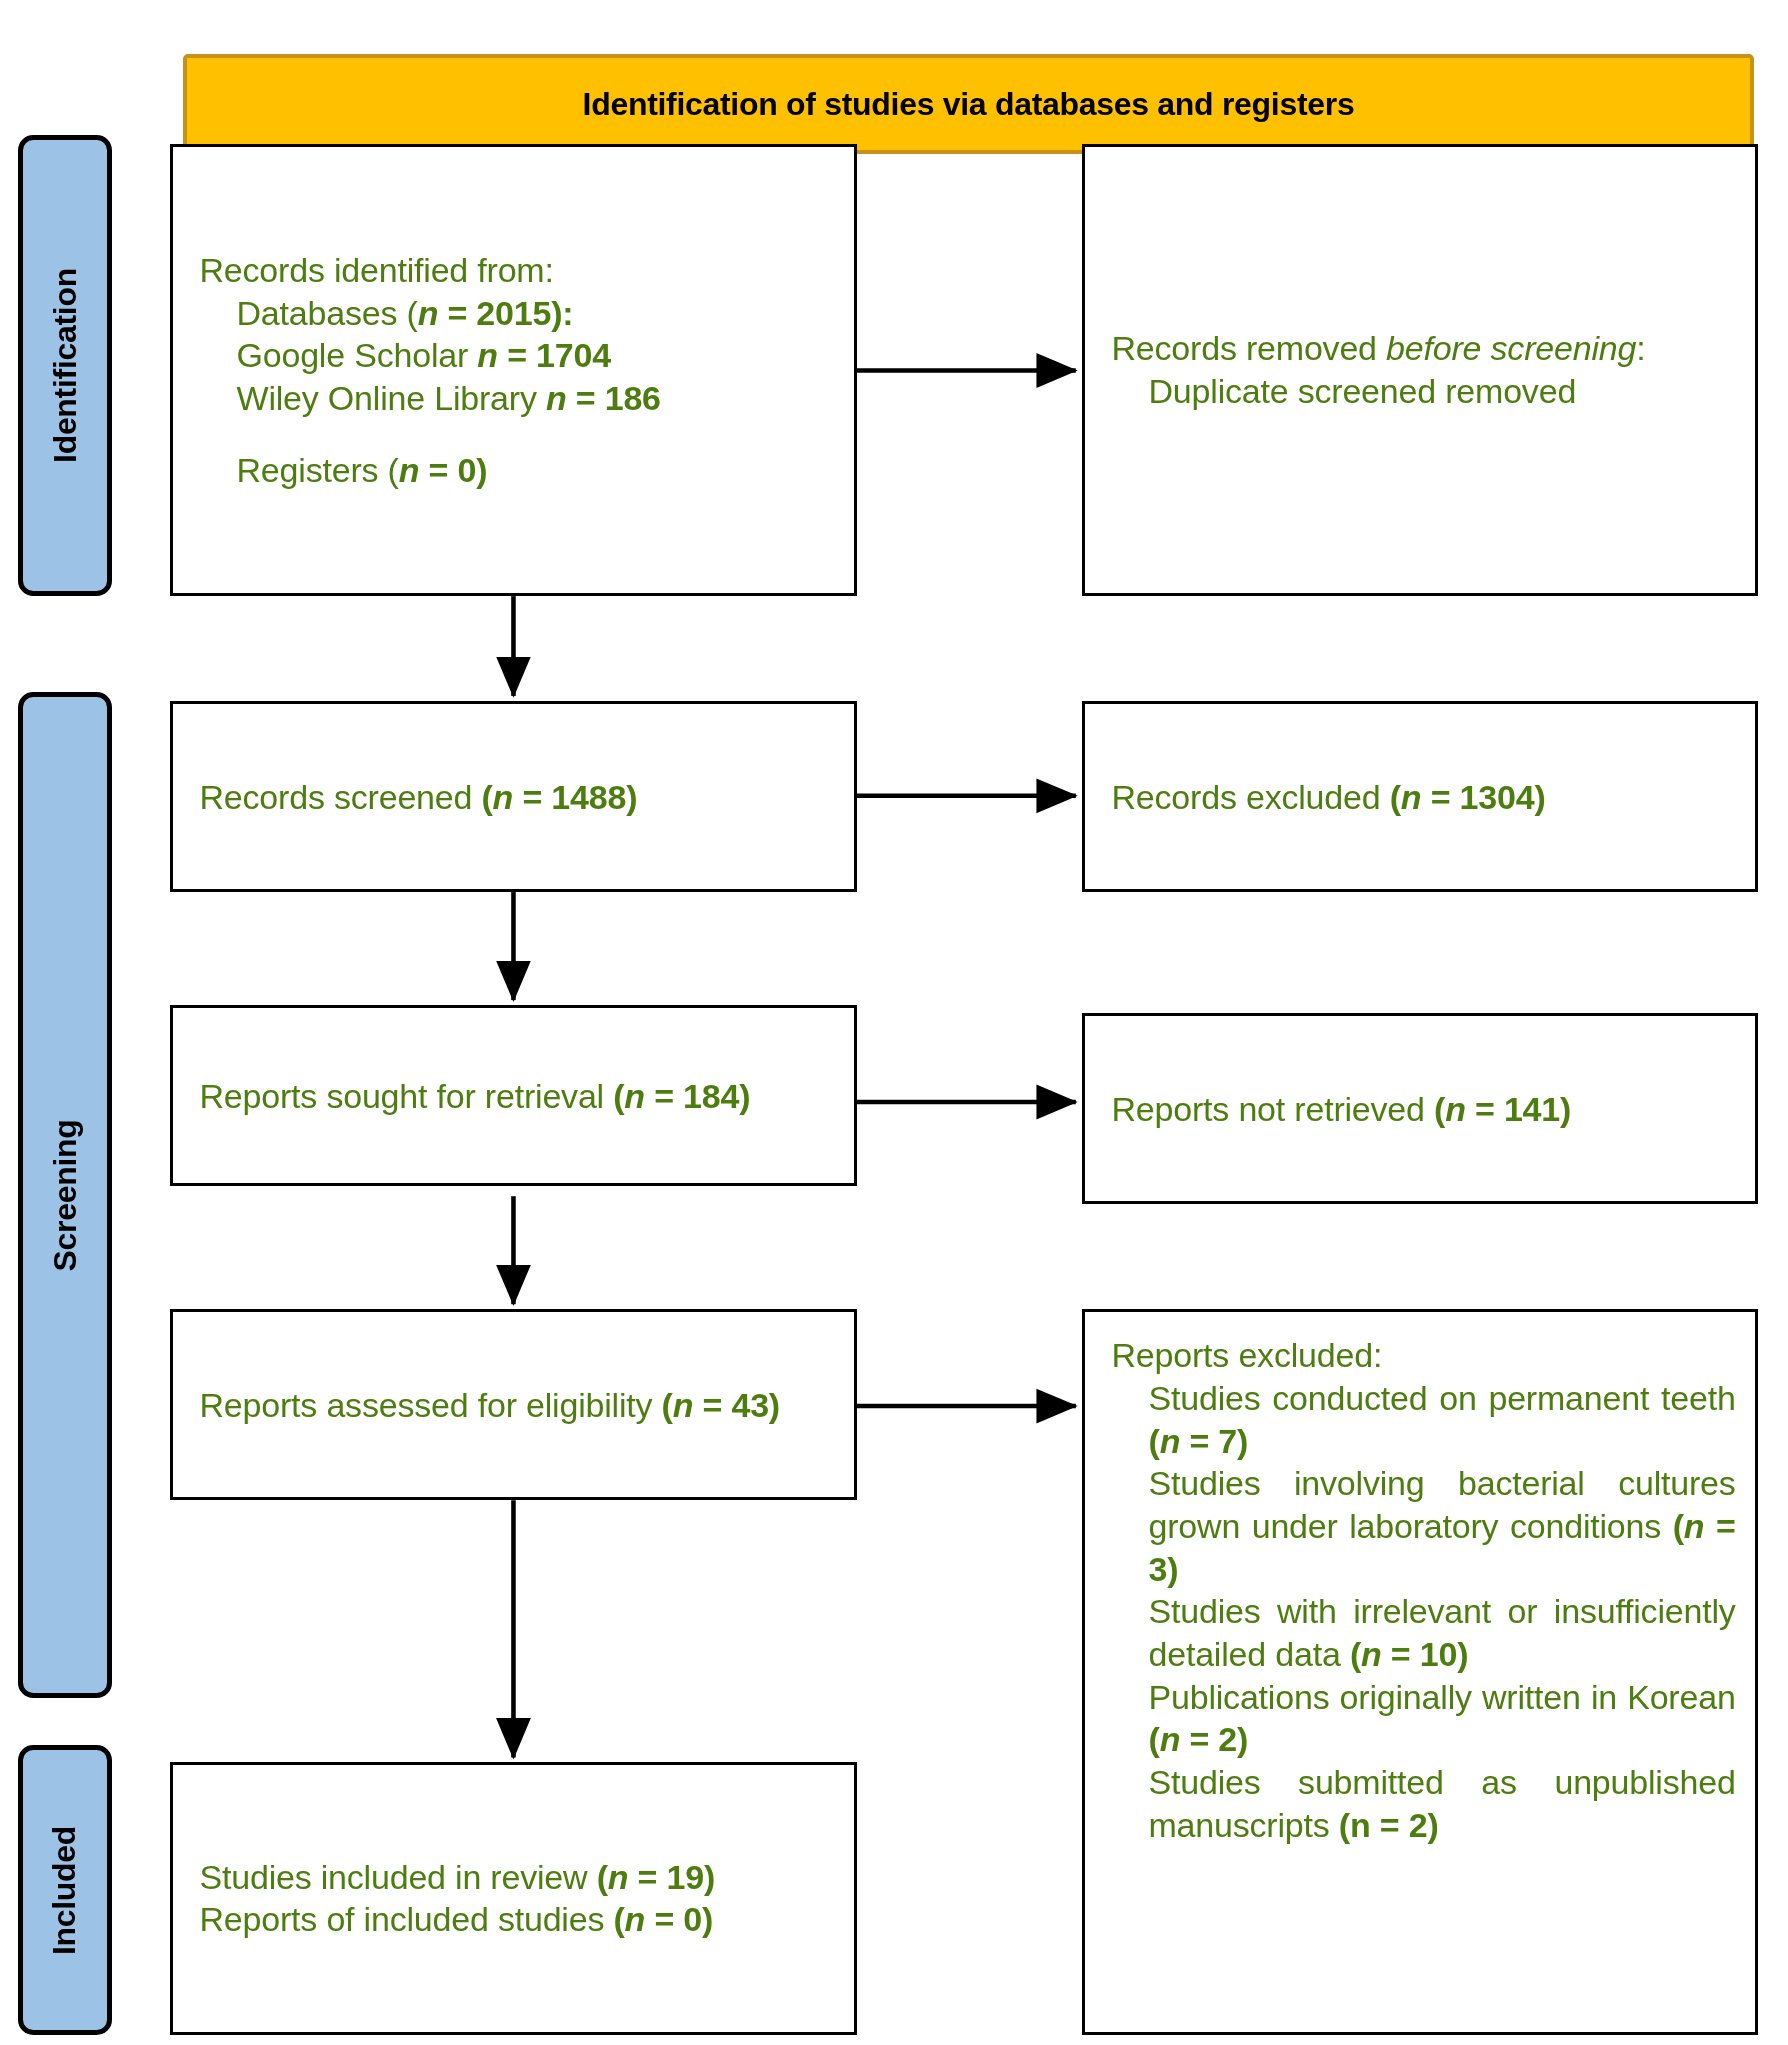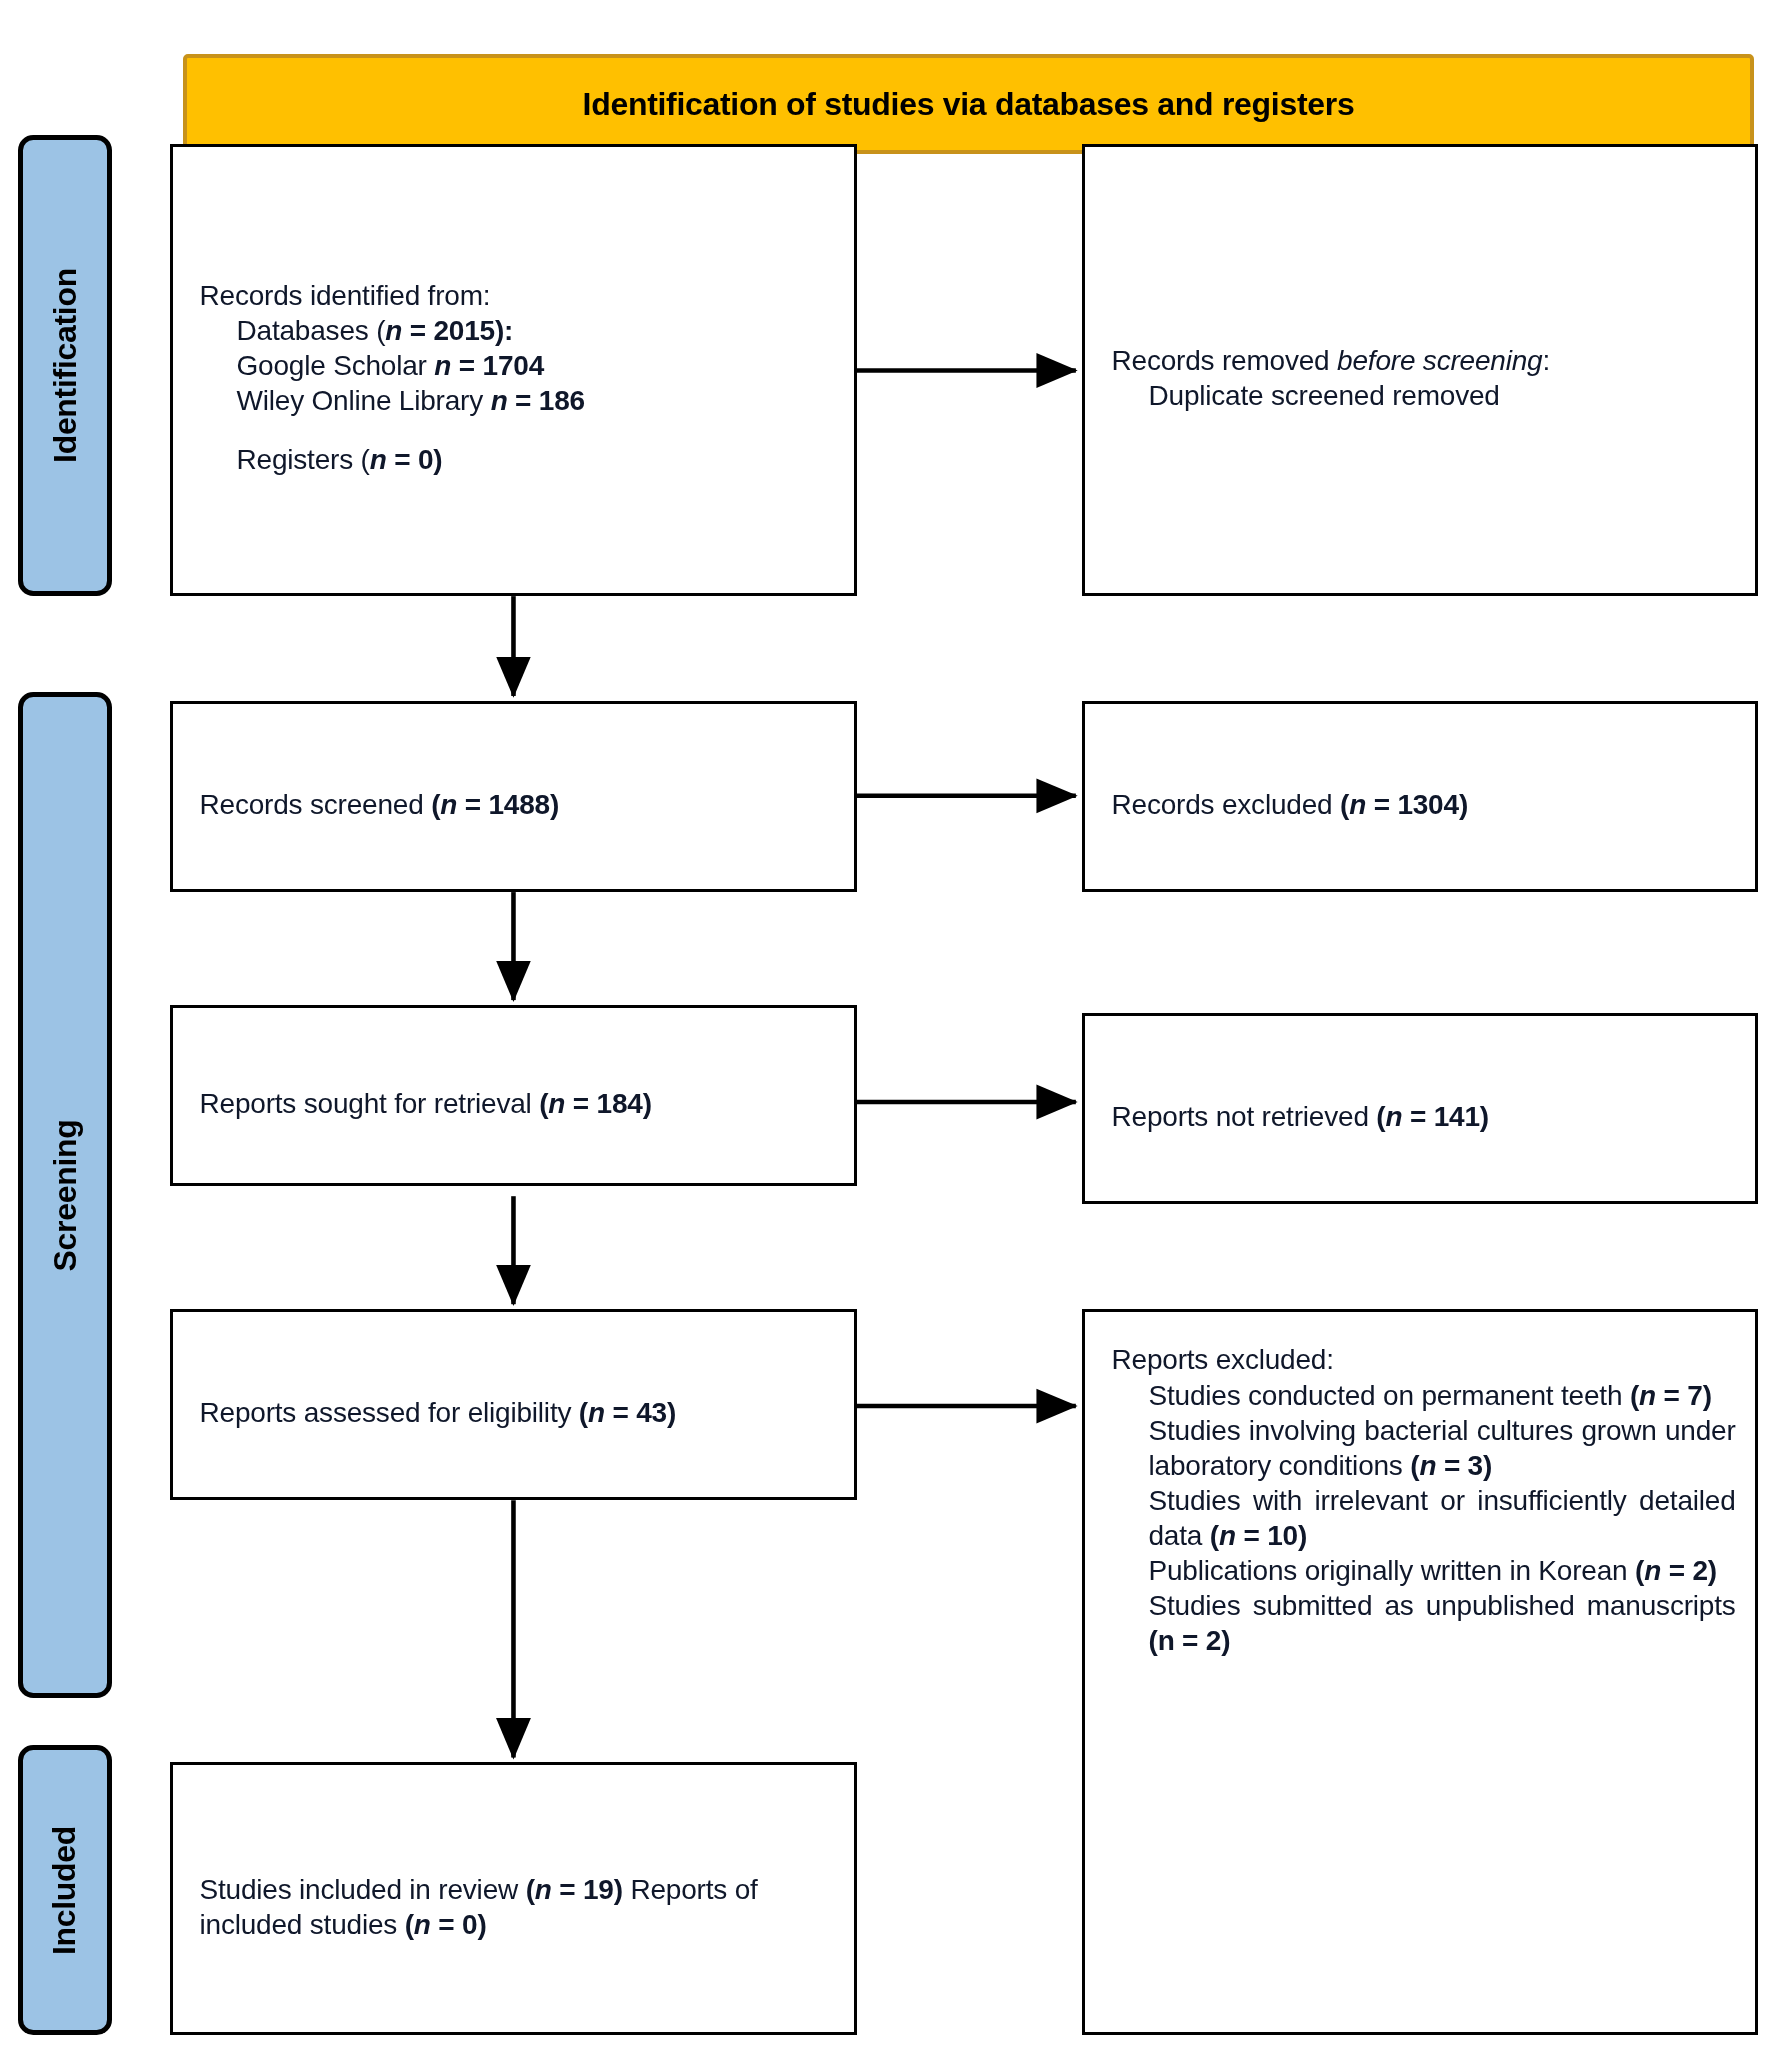--- a/index.html
+++ b/index.html
@@ -74,25 +74,24 @@
     position: absolute;
     background: #ffffff;
     border: 3.6px solid #000000;
     box-sizing: border-box;
     padding: 0;
   }
   .box-inner {
     position: absolute;
     left: 26.5px;
     right: 19.4px;
-    font-size: 28px;
+    font-size: 34px;
     line-height: 1.255;
-    color: #0f172a;
+    color: #4d7c0f;
     letter-spacing: -0.2px;
-    margin-top: 8px;
   }
   .box-inner.mid   { top: 50%; transform: translateY(-50%); }
   .box-inner.topad { top: 22.4px; }
 
   .ind { display: block; padding-left: 37px; }
   .just { text-align: justify; text-align-last: left; }
   .bi { font-weight: bold; font-style: italic; }
   .b  { font-weight: bold; }
   .i  { font-style: italic; }
   .sp { display: block; height: 0.85em; }

